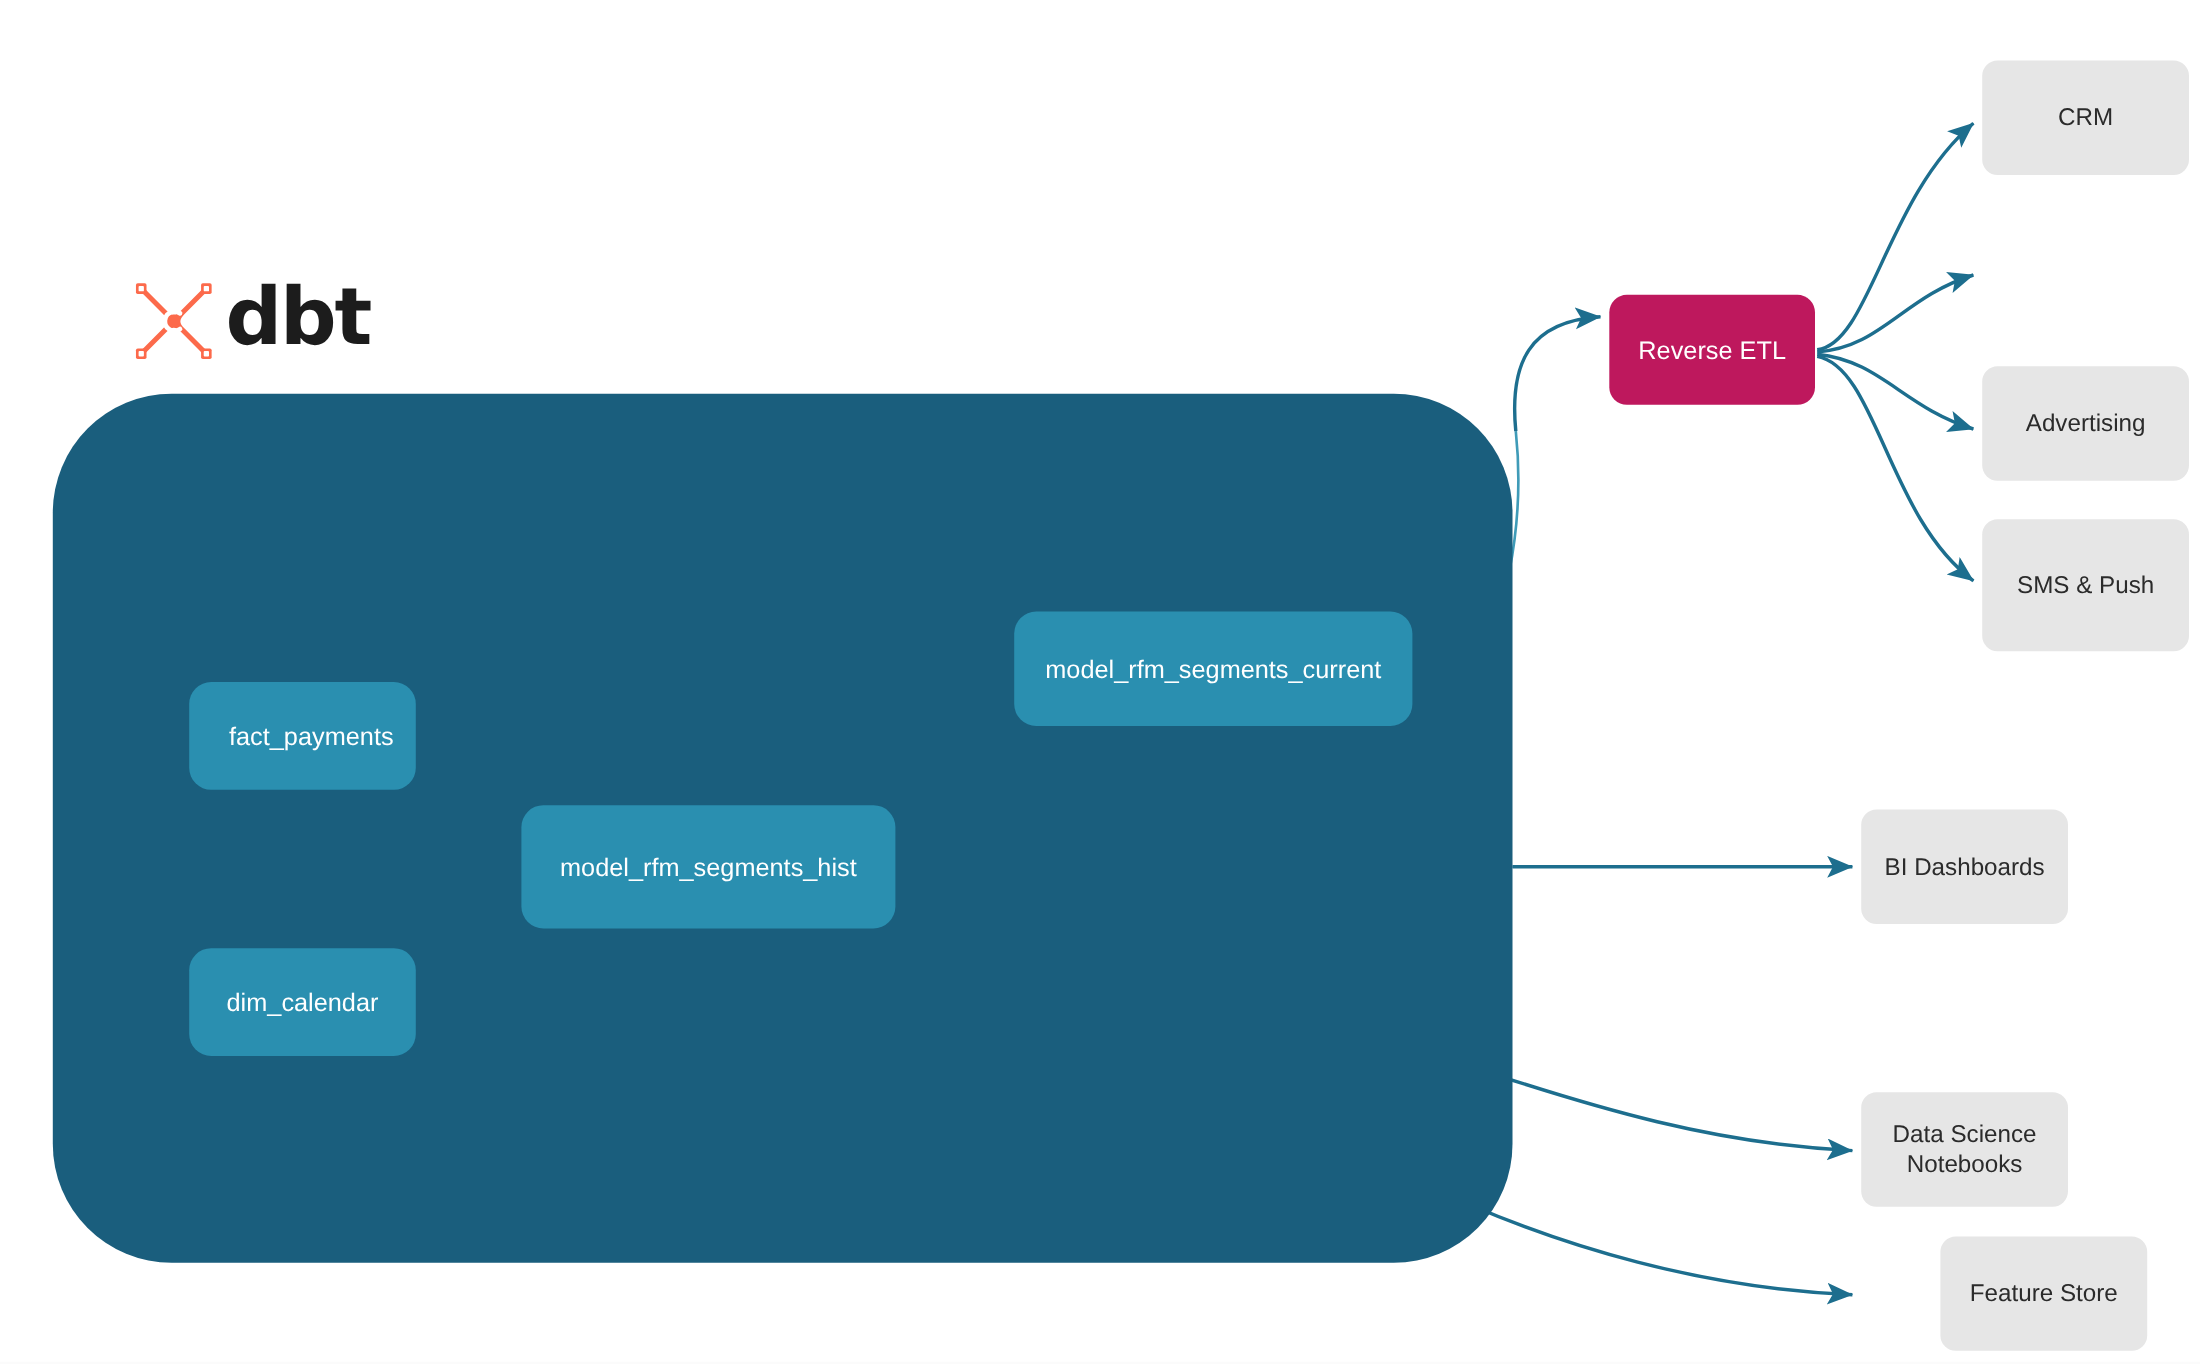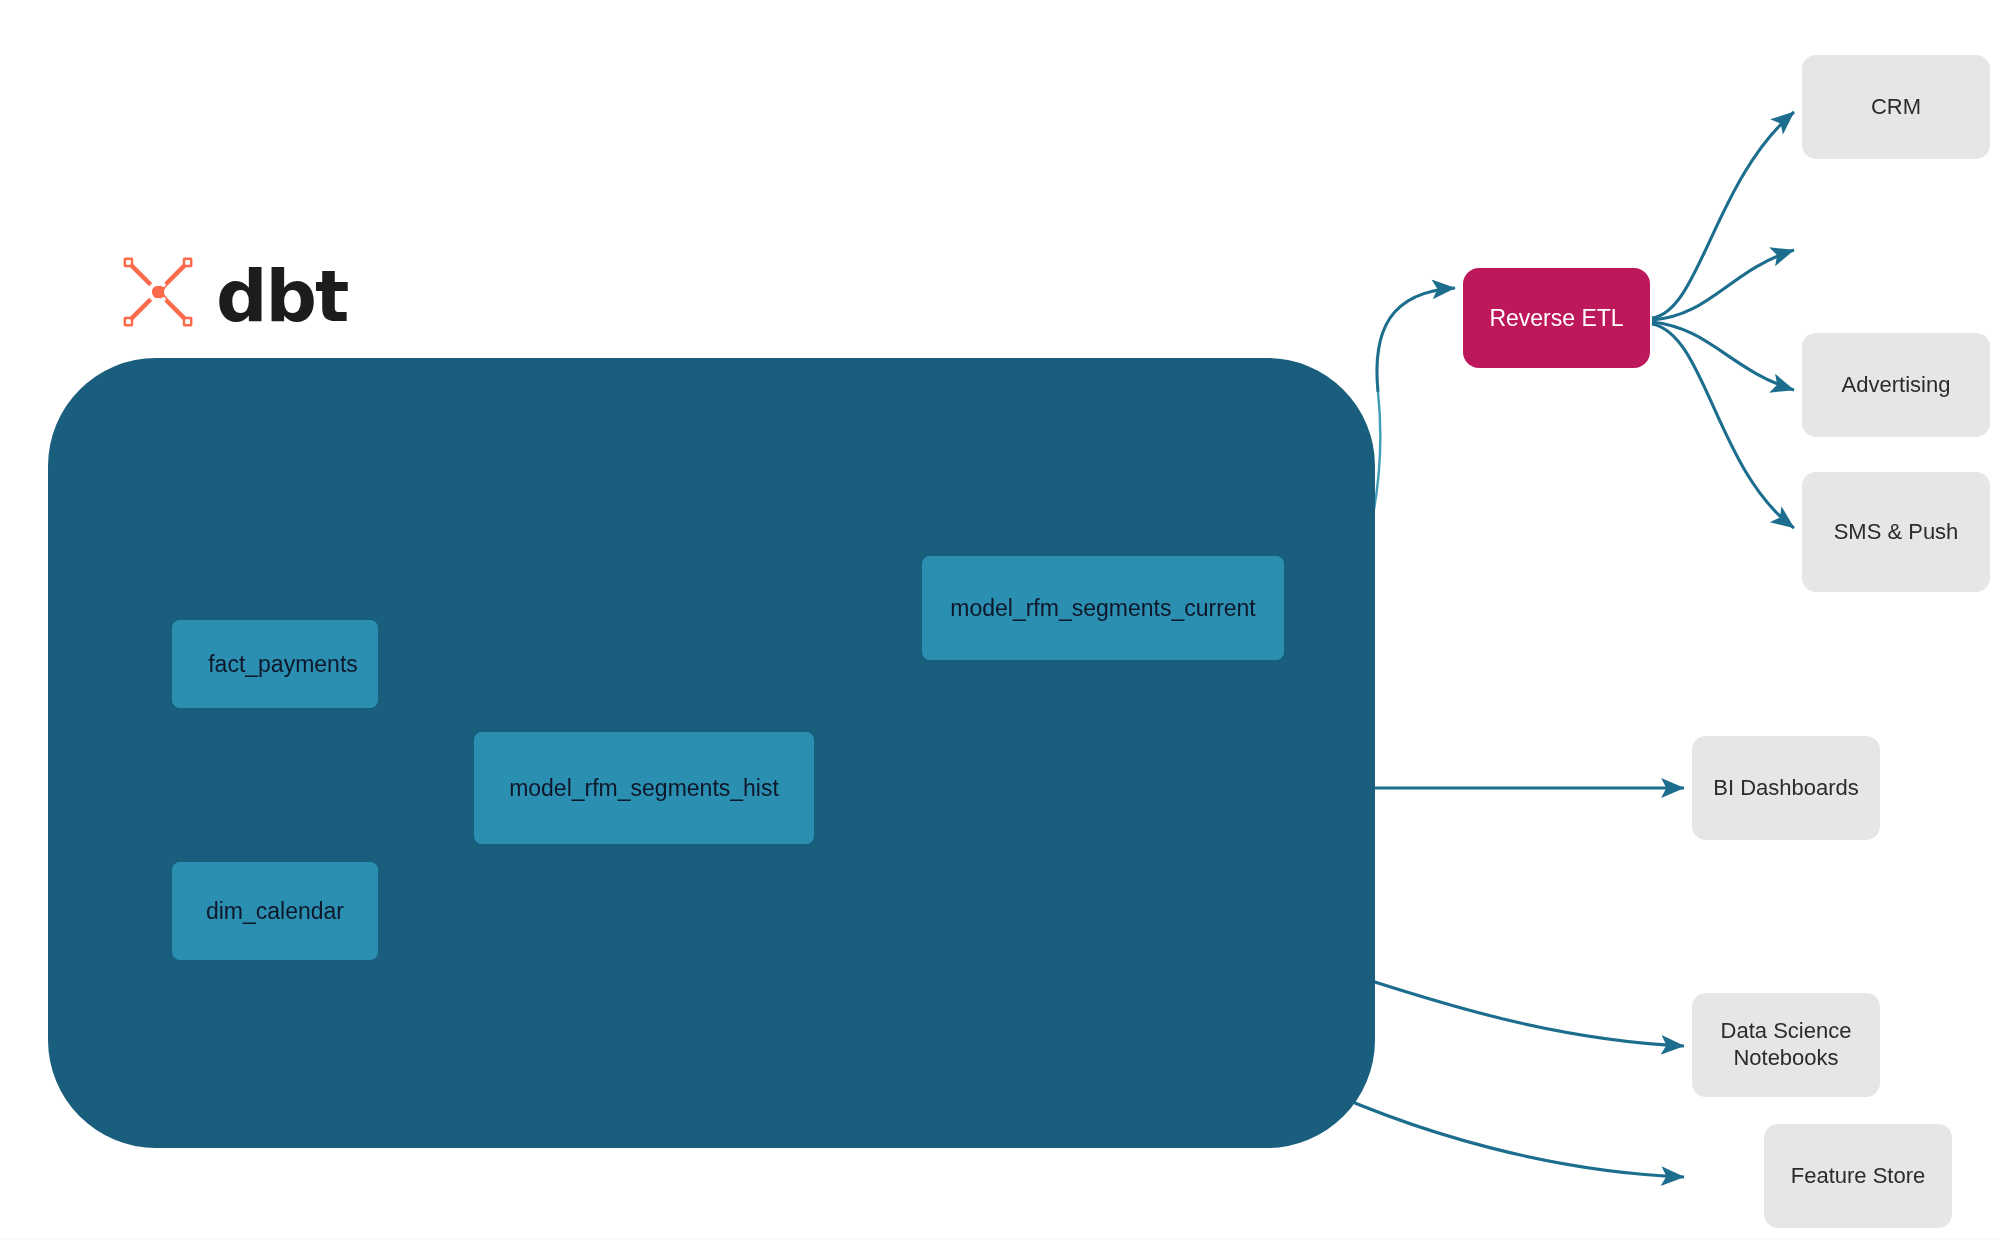--- a/index.html
+++ b/index.html
@@ -26,22 +26,22 @@
     height: 1246px;
     pointer-events: none;
   }
 
   
   #dbt-logo {
     position: absolute;
     left: 118px;
     top: 252px;
     display: flex;
-    align-items: flex-end;
-    gap: 18px;
+    align-items: flex-start;
+    gap: 7px;
   }
   #dbt-logo .mark {
     width: 80px;
     height: 80px;
     display: block;
   }
   #dbt-logo .wordmark {
     font-family: "DejaVu Sans", sans-serif;
     font-weight: bold;
     font-size: 72px;
@@ -72,39 +72,39 @@
     text-align: center;
     border-radius: 14px;
   }
   .node .node-label {
     display: block;
     padding: 0 18px;
     line-height: 1.22;
   }
   .node-model {
     background: #2a8fb0;
-    color: #0f172a;
+    color: #ffffff;
     font-size: 23px;
-    border-radius: 8px;
+    border-radius: 20px;
   }
   .node-etl {
     background: #be185d;
     color: #ffffff;
     font-size: 23px;
     border-radius: 16px;
   }
   .node-dest {
     background: #e6e6e6;
     color: #2b2b2b;
     font-size: 22px;
     border-radius: 14px;
   }
 
   
-  #node-fact-payments { left: 172px;  top: 620px;  width: 206px; height: 88px; padding-left: 16px; }
+  #node-fact-payments { left: 172px;  top: 620px;  width: 206px; height: 98px; padding-left: 16px; }
   #node-dim-calendar  { left: 172px;  top: 862px;  width: 206px; height: 98px; }
   #node-rfm-hist      { left: 474px;  top: 732px;  width: 340px; height: 112px; }
   #node-rfm-current   { left: 922px;  top: 556px;  width: 362px; height: 104px; }
   #node-reverse-etl   { left: 1463px; top: 268px;  width: 187px; height: 100px; }
 
   
   #node-crm        { left: 1802px; top: 55px;   width: 188px; height: 104px; }
   #node-email      { left: 1802px; top: 194px;  width: 188px; height: 104px; }
   #node-advertising{ left: 1802px; top: 333px;  width: 188px; height: 104px; }
   #node-sms-push   { left: 1802px; top: 472px;  width: 188px; height: 120px; }

